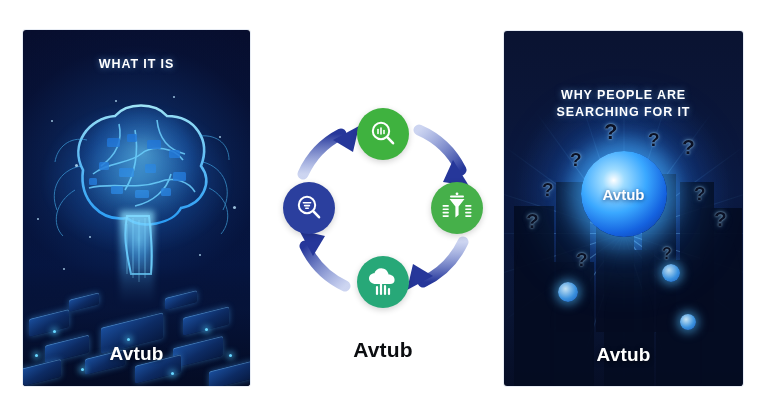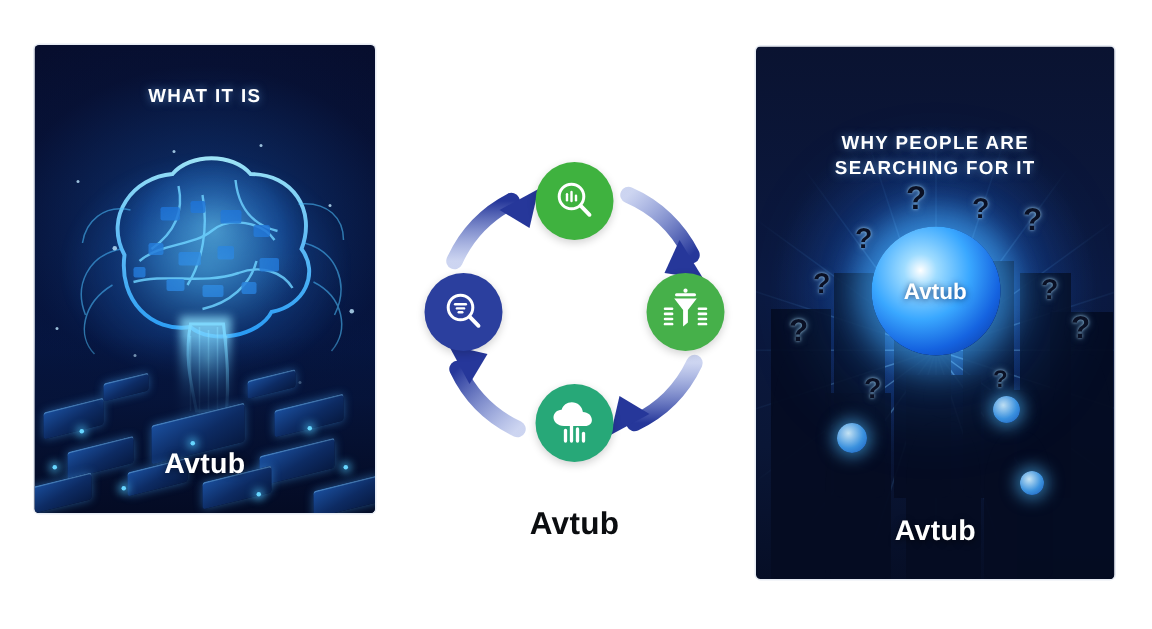--- a/index.html
+++ b/index.html
@@ -15,21 +15,21 @@
     text-shadow:0 0 6px rgba(120,190,255,.55);
     white-space:pre-line;
   }
   .panel-brand{
     position:absolute;left:0;right:0;text-align:center;
     color:#ffffff;font-weight:bold;font-size:19px;letter-spacing:.2px;
     text-shadow:0 1px 5px rgba(0,0,0,.6);
   }
 
   
-  #panel-what{left:23px;top:30px;width:227px;height:312px;
+  #panel-what{left:23px;top:30px;width:227px;height:356px;
     background:
       radial-gradient(120% 70% at 50% 38%, rgba(22,84,170,.55) 0%, rgba(8,26,70,.25) 48%, rgba(4,10,38,0) 72%),
       linear-gradient(180deg,#070d2c 0%,#061035 40%,#05143f 66%,#030a22 100%);
     box-shadow:0 0 0 1px rgba(160,180,210,.25);
   }
   #panel-what .panel-title{top:26px;}
   #panel-what .panel-brand{bottom:21px;}
 
   .brain-wrap{position:absolute;left:0;top:48px;width:227px;height:230px;}
   .starfield i{position:absolute;background:#bfe9ff;border-radius:50%;opacity:.8;}

